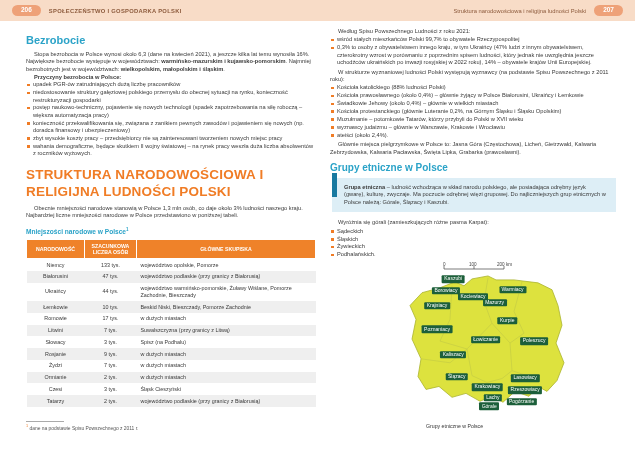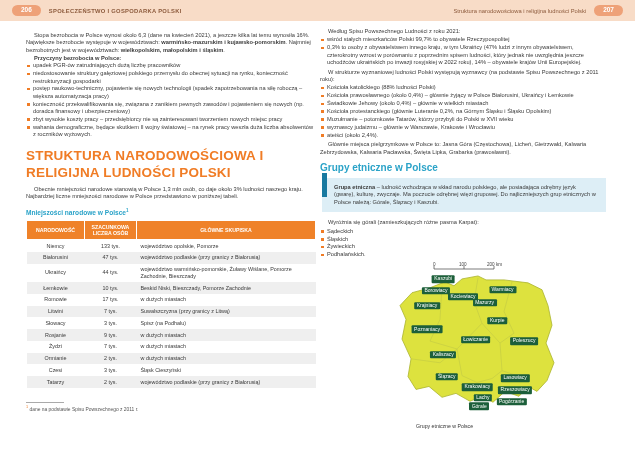--- a/index.html
+++ b/index.html
@@ -12,21 +12,21 @@
                 background:#f8dcc7; display:flex; align-items:center;
                 justify-content:space-between; padding:0 12px; }
   .header-side { display:flex; align-items:center; gap:8px; }
   .page-badge { background:#eea178; color:#fff; font-size:6.5px; font-weight:bold;
                 border-radius:8px; padding:2px 9px; line-height:1; }
   .header-title-left { font-size:5.8px; font-weight:bold; color:#8c5a3c; letter-spacing:.3px; }
   .header-title-right { font-size:5.8px; color:#8c5a3c; }
 
   
   .page-left  { position:absolute; left:26px;  top:32px; width:290px; }
-  .page-right { position:absolute; left:320px; top:28px; width:286px; }
+  .page-right { position:absolute; left:330px; top:28px; width:286px; }
 
   h2.blue { color:#2ba3c8; font-size:11px; font-weight:bold; margin:2px 0 5px 0; }
   h2.blue-sm { color:#2ba3c8; font-size:10px; font-weight:bold; margin:6px 0 5px 0; }
   h1.orange { color:#f07c25; font-size:13.5px; font-weight:bold; line-height:1.25;
               margin:9px 0 4px 0; letter-spacing:.2px; }
 
   p, li { font-size:5.7px; line-height:1.3; }
   p.indent { text-indent:8px; }
   p.spaced { margin-bottom:1px; }
   .bold-line { font-size:5.7px; font-weight:bold; margin-left:8px; }
@@ -78,20 +78,21 @@
     <span class="page-badge">206</span>
     <span class="header-title-left">SPOŁECZEŃSTWO I GOSPODARKA POLSKI</span>
   </div>
   <div class="header-side">
     <span class="header-title-right">Struktura narodowościowa i religijna ludności Polski</span>
     <span class="page-badge">207</span>
   </div>
 </div>
 
 <div class="page-left">
+  <h2 class="blue">Bezrobocie</h2>
   <p class="indent spaced"><span>Stopa bezrobocia w Polsce wynosi około 6,3 (dane na kwiecień 2021), a jeszcze kilka lat temu wynosiła 16%. Największe bezrobocie występuje w województwach: </span><b>warmińsko-mazurskim i kujawsko-pomorskim</b><span>. Najmniej bezrobotnych jest w województwach: </span><b>wielkopolskim, małopolskim i śląskim</b><span>.</span></p>
   <div class="bold-line">Przyczyny bezrobocia w Polsce:</div>
   <ul class="sq">
       <li>upadek PGR-ów zatrudniających dużą liczbę pracowników</li>
       <li>niedostosowanie struktury gałęziowej polskiego przemysłu do obecnej sytuacji na rynku, konieczność restrukturyzacji gospodarki</li>
       <li>postęp naukowo-techniczny, pojawienie się nowych technologii (spadek zapotrzebowania na siłę roboczą – większa automatyzacja pracy)</li>
       <li>konieczność przekwalifikowania się, związana z zanikiem pewnych zawodów i pojawieniem się nowych (np. doradca finansowy i ubezpieczeniowy)</li>
       <li>zbyt wysokie koszty pracy – przedsiębiorcy nie są zainteresowani tworzeniem nowych miejsc pracy</li>
       <li>wahania demograficzne, będące skutkiem II wojny światowej – na rynek pracy weszła duża liczba absolwentów z roczników wyżowych.</li>
     </ul>

